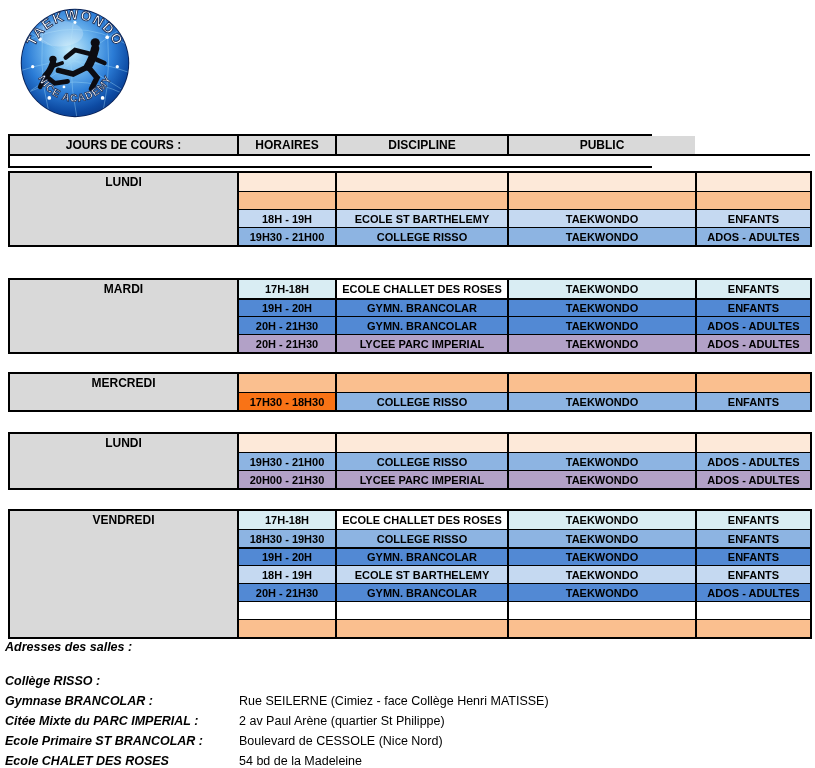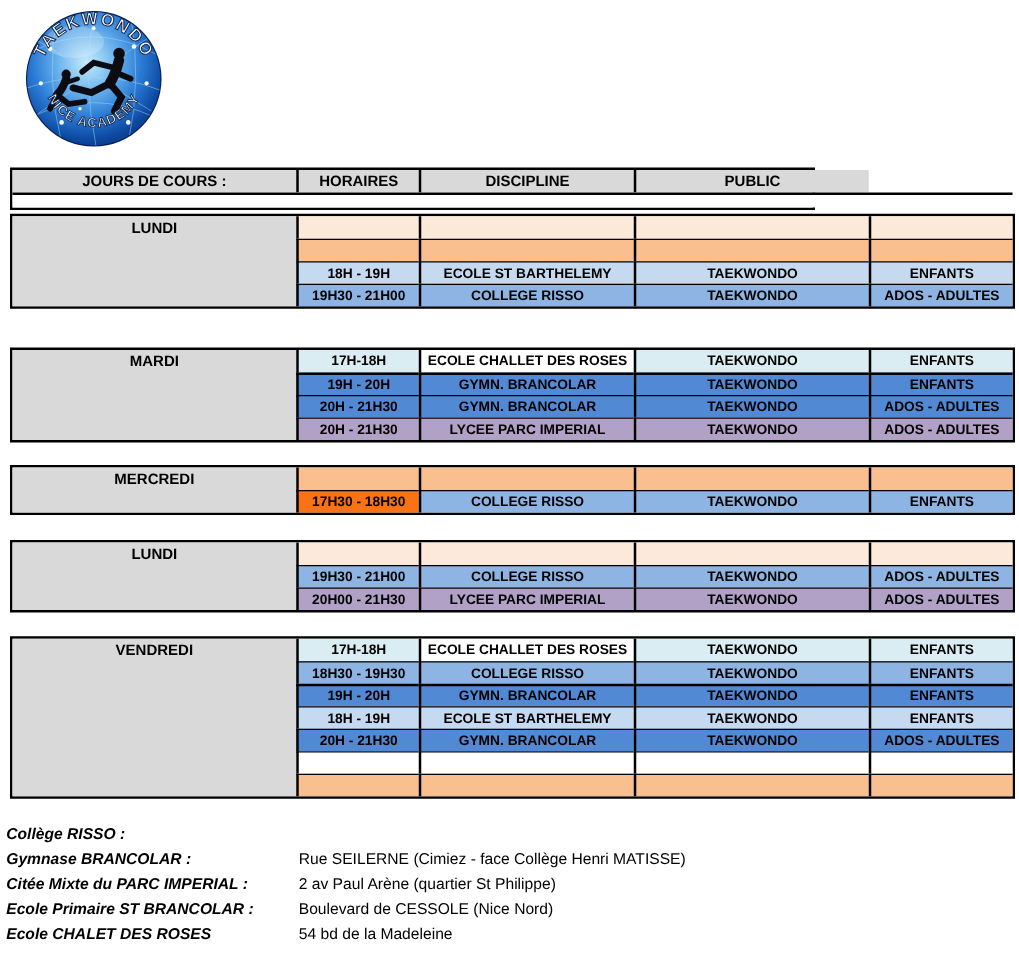--- a/index.html
+++ b/index.html
@@ -234,20 +234,21 @@
         <div class="cell row-top" style="grid-area: 6 / 5; background: rgb(255, 255, 255);"></div>
         <div class="cell row-top" style="grid-area: 7 / 2; background: rgb(250, 191, 143);"></div>
         <div class="cell row-top" style="grid-area: 7 / 3; background: rgb(250, 191, 143);"></div>
         <div class="cell row-top" style="grid-area: 7 / 4; background: rgb(250, 191, 143);"></div>
         <div class="cell row-top" style="grid-area: 7 / 5; background: rgb(250, 191, 143);"></div>
       </div>
     </div>
 </div>
 
 <div class="addresses">
+  <div class="addr-title">Adresses des salles :</div>
   <div class="addr-list" id="addr-list">
       <div class="addr-item">
         <div class="addr-label">Collège RISSO :</div>
       </div>
       <div class="addr-item">
         <div class="addr-label">Gymnase BRANCOLAR :</div>
         <div class="addr-value">Rue SEILERNE (Cimiez - face Collège Henri MATISSE)</div>
       </div>
       <div class="addr-item">
         <div class="addr-label">Citée Mixte du PARC IMPERIAL :</div>

